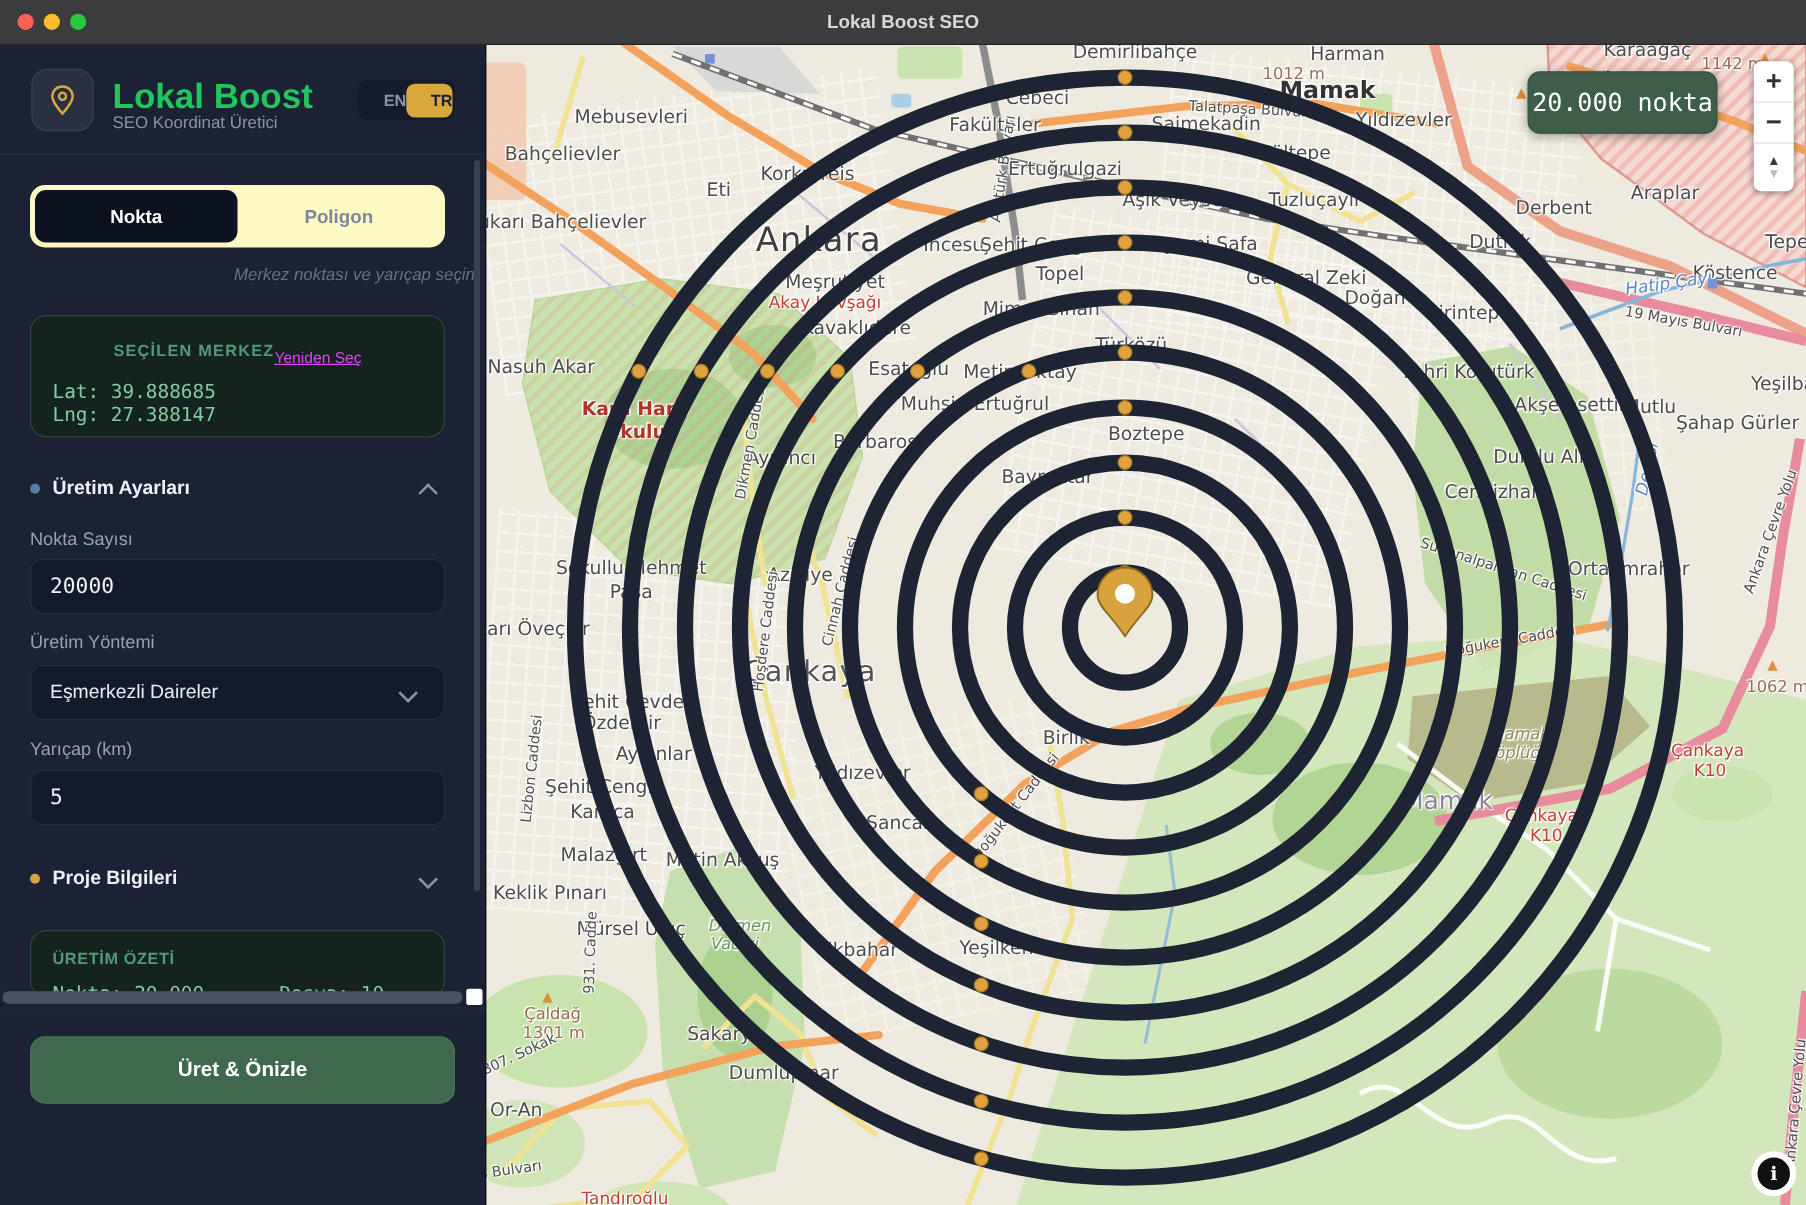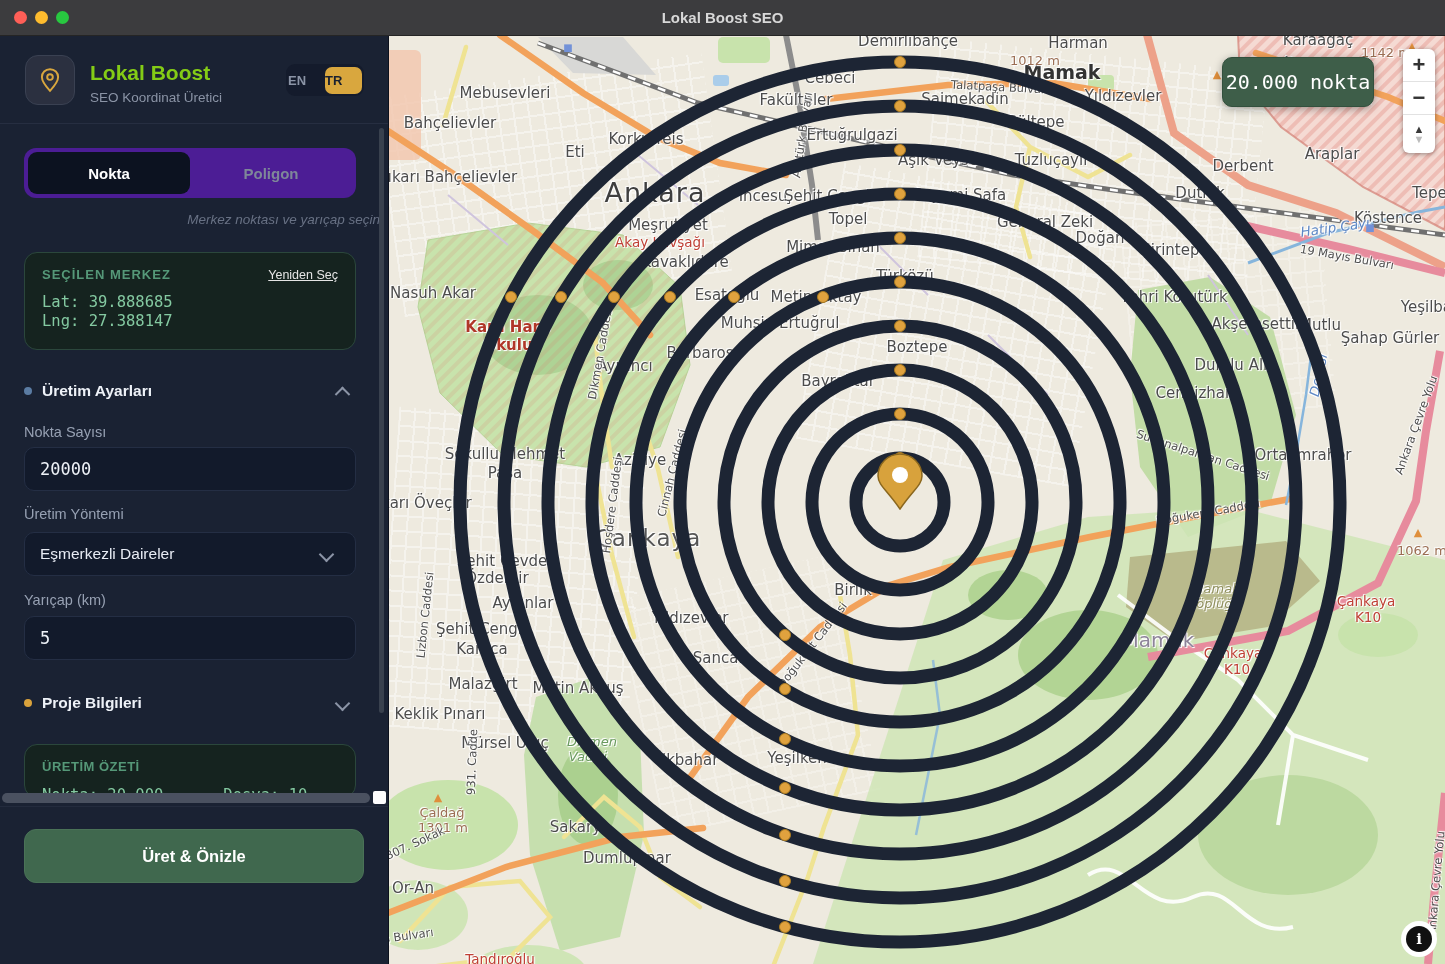--- a/index.html
+++ b/index.html
@@ -6,34 +6,34 @@
   body{width:1445px;height:964px;overflow:hidden;font-family:"Liberation Sans",sans-serif;background:#222;position:relative;}
   
   .titlebar{position:absolute;left:0;top:0;width:100%;height:35px;background:#3c3c3e;border-bottom:1px solid #252525;z-index:60;display:flex;align-items:center;justify-content:center;}
   .lights{position:absolute;left:14px;top:11px;display:flex;gap:8px;}
   .light{width:13px;height:13px;border-radius:50%;}
   .light.red{background:#ff5f57;}.light.yellow{background:#febc2e;}.light.green{background:#28c840;}
   .wtitle{color:#d8d8d8;font-size:15px;font-weight:bold;}
   
   .sidebar{position:absolute;left:0;top:35px;width:388px;height:929px;background:#1a2233;z-index:50;overflow:hidden;border-right:1px solid #0c111d;}
   .logo{position:absolute;left:25px;top:20px;width:48px;height:48px;background:#2b3040;border:1px solid #3a4152;border-radius:13px;display:flex;align-items:center;justify-content:center;}
-  .appname{position:absolute;left:90px;top:26px;color:#84cc16;font-size:21px;font-weight:bold;text-align:center;}
+  .appname{position:absolute;left:90px;top:26px;color:#22c55e;font-size:28px;font-weight:bold;text-align:center;}
   .appsub{position:absolute;left:90px;top:55px;color:#8b94a6;font-size:13.5px;}
   .langtoggle{position:absolute;left:286px;top:29px;width:78px;height:32px;background:#141b2c;border-radius:9px;display:flex;align-items:center;padding:2px;box-sizing:border-box;}
-  .langbtn{flex:1;text-align:left;font-size:13px;font-weight:bold;color:#8b94a6;padding:6px 0;border-radius:7px;}
+  .langbtn{flex:1;text-align:right;font-size:13px;font-weight:bold;color:#8b94a6;padding:6px 0;border-radius:7px;}
   .langbtn.active{background:#d9a73e;color:#1a2130;}
   .hdivider{position:absolute;left:0;top:88px;width:100%;height:1px;background:#262e41;}
-  .tabs{position:absolute;left:24px;top:113px;width:332px;height:50px;background:#4c1d95;border-radius:12px;}
+  .tabs{position:absolute;left:24px;top:113px;width:332px;height:50px;background:#fef9c3;border-radius:12px;}
   .tab{position:absolute;top:4px;height:42px;width:162px;display:flex;align-items:center;justify-content:center;font-size:15px;border-radius:9px;color:#7e8799;font-weight:bold;}
   .tab.active{left:4px;background:#0c1220;color:#fff;}
   .tab.inactive{left:166px;}
   .hint{position:absolute;left:0;top:177px;width:380px;text-align:right;color:#68708*;color:#687184;font-size:13.5px;font-style:italic;}
   .greenpanel{position:absolute;left:24px;width:332px;background:#15231f;border:1px solid #2b473c;border-radius:13px;box-sizing:border-box;overflow:hidden;}
   .gp-title{color:#559878;font-size:13px;font-weight:bold;letter-spacing:1px;}
-  .gp-link{color:#e5e5e5;font-size:12.5px;text-decoration:underline;}
+  .gp-link{color:#d946ef;font-size:12.5px;text-decoration:underline;margin-top:12px;}
   .mono{font-family:"DejaVu Sans Mono",monospace;}
   .coord{color:#84c9a1;font-size:15.5px;line-height:19px;}
   .secrow{position:absolute;left:24px;width:332px;height:22px;display:flex;align-items:center;}
   .secdot{width:8px;height:8px;border-radius:50%;margin-right:10px;}
   .sectitle{color:#eef2f8;font-size:15.5px;font-weight:bold;flex:1;}
   .chev{width:9px;height:9px;border-right:2px solid #8b94a6;border-bottom:2px solid #8b94a6;margin-right:8px;}
   .chev.up{transform:rotate(-135deg) translate(-2px,-2px);}
   .chev.down{transform:rotate(45deg);}
   .flabel{position:absolute;left:24px;color:#97a1b3;font-size:14.5px;}
   .finput{position:absolute;left:24px;width:332px;height:44px;background:#121a2b;border:1px solid #242e44;border-radius:10px;box-sizing:border-box;color:#edf1f7;padding:0 15px;font-size:17px;outline:none;}
@@ -101,21 +101,21 @@
   </div>
   <div class="hdivider"></div>
 
   <div class="tabs">
     <div class="tab active">Nokta</div>
     <div class="tab inactive">Poligon</div>
   </div>
   <div class="hint">Merkez noktası ve yarıçap seçin</div>
 
   <div class="greenpanel" style="top:217px;height:98px;padding:14px 17px;">
-    <div style="display:flex;justify-content:space-between;align-items:center;">
+    <div style="display:flex;justify-content:center;align-items:center;">
       <span class="gp-title">SEÇİLEN MERKEZ</span>
       <span class="gp-link">Yeniden Seç</span>
     </div>
     <div class="mono coord" style="margin-top:11px;">Lat: 39.888685</div>
     <div class="mono coord">Lng: 27.388147</div>
   </div>
 
   <div class="secrow" style="top:345px;">
     <div class="secdot" style="background:#5b7ca3;"></div>
     <div class="sectitle">Üretim Ayarları</div>

